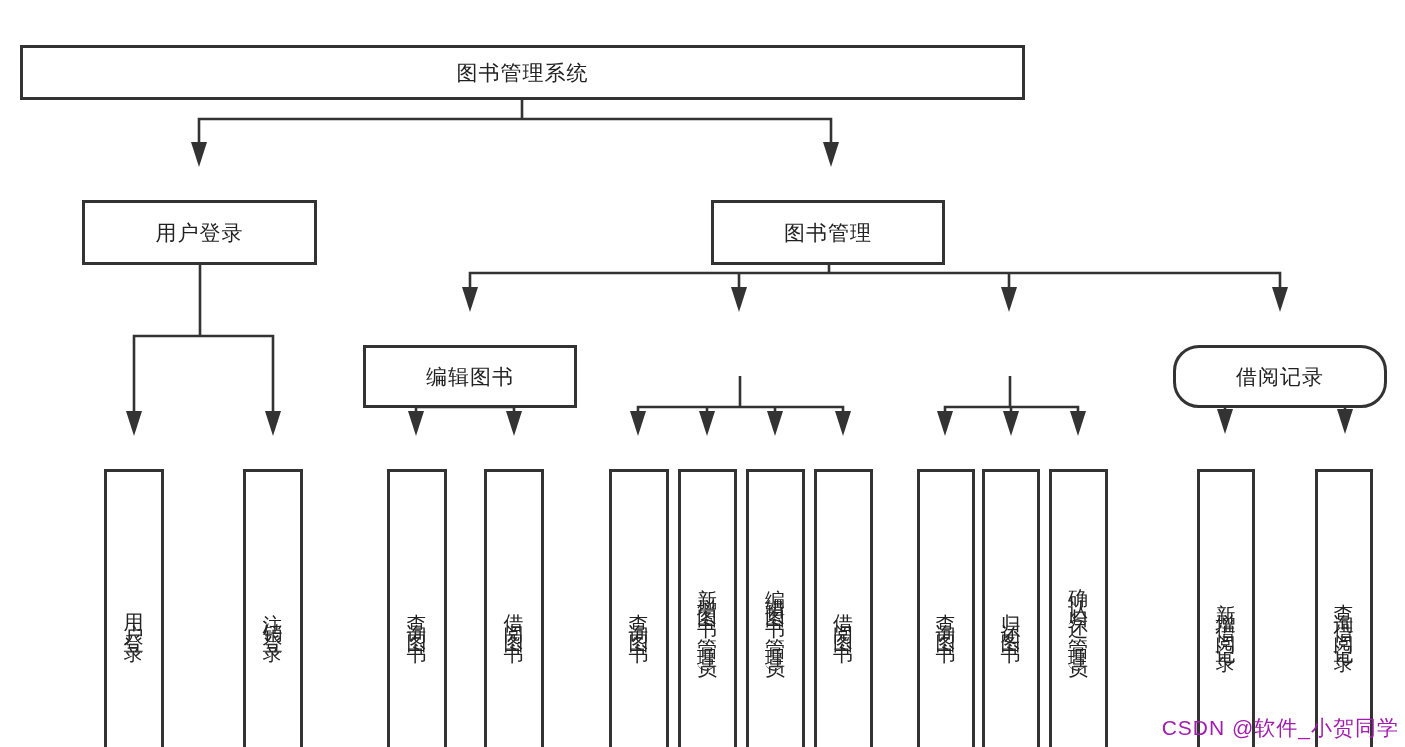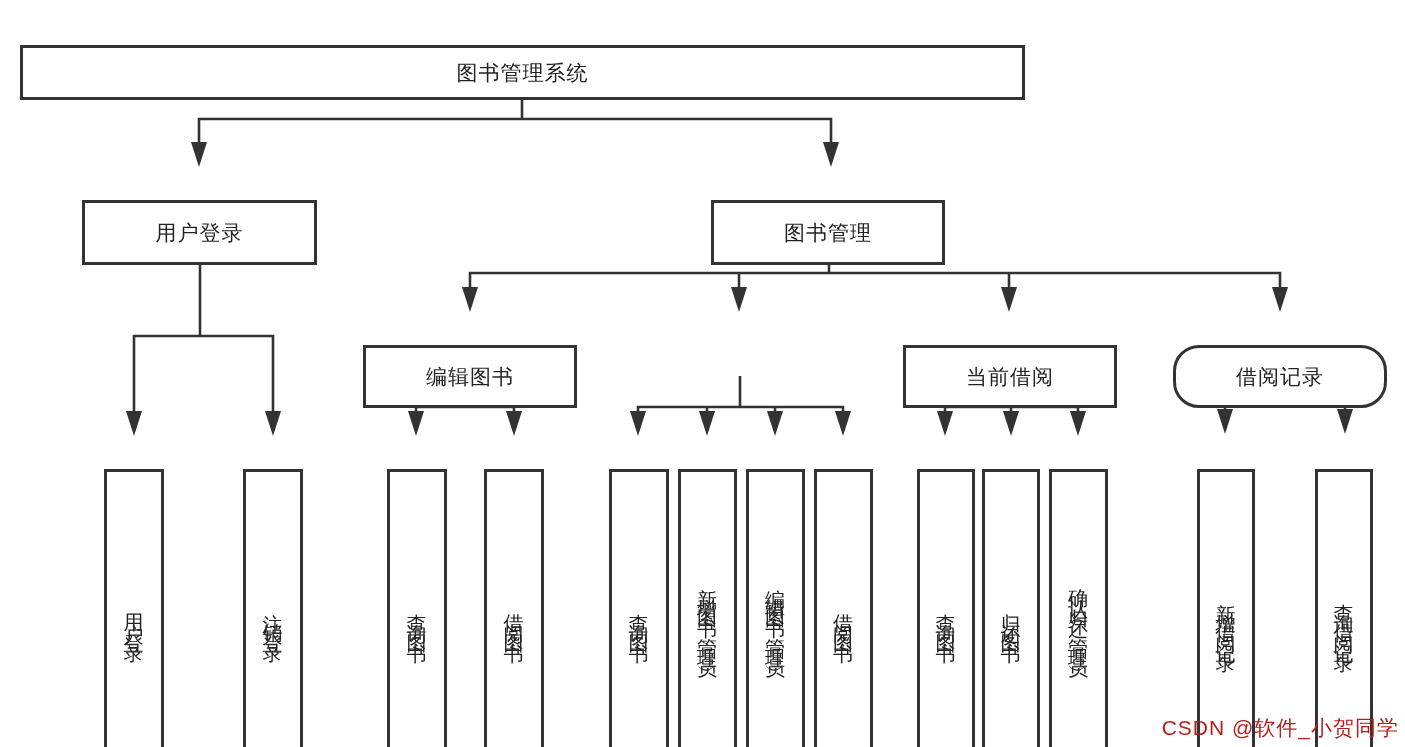--- a/index.html
+++ b/index.html
@@ -45,21 +45,21 @@
     font-size: 20px;
     letter-spacing: 10px;
     line-height: 1;
     white-space: nowrap;
   }
   .watermark {
     position: absolute;
     top: 714px;
     right: 6px;
     font-size: 21px;
-    color: #b91c1c;
+    color: #a21caf;
     letter-spacing: 1px;
     white-space: nowrap;
     z-index: 5;
   }
 </style>
 </head>
 <body>
 
 <div class="canvas">
 
@@ -114,21 +114,20 @@
       <polygon points="1337,409 1353,409 1345,434"></polygon>
     </g>
   </svg>
 
   <div class="node h" style="left:20px; top:13px; width:1005px; height:55px;">图书管理系统</div>
 
   <div class="node h" style="left:82px; top:168px; width:235px; height:65px;">用户登录</div>
   <div class="node h" style="left:711px; top:168px; width:234px; height:65px;">图书管理</div>
 
   <div class="node h" style="left:363px; top:313px; width:214px; height:63px;">编辑图书</div>
-  <div class="node h" style="left:903px; top:313px; width:214px; height:63px;">当前借阅</div>
   <div class="node h" style="left:1173px; top:313px; width:214px; height:63px;border-radius:26px;">借阅记录</div>
 
   <div class="node v" style="left:104px; top:437px; width:60px; height:298px;">用户登录</div>
   <div class="node v" style="left:243px; top:437px; width:60px; height:298px;">注销登录</div>
 
   <div class="node v" style="left:387px; top:437px; width:60px; height:298px;">查询图书</div>
   <div class="node v" style="left:484px; top:437px; width:60px; height:298px;">借阅图书</div>
 
   <div class="node v" style="left:609px; top:437px; width:60px; height:298px;">查询图书</div>
   <div class="node v" style="left:678px; top:437px; width:59px; height:298px;">新增图书（管理员）</div>

